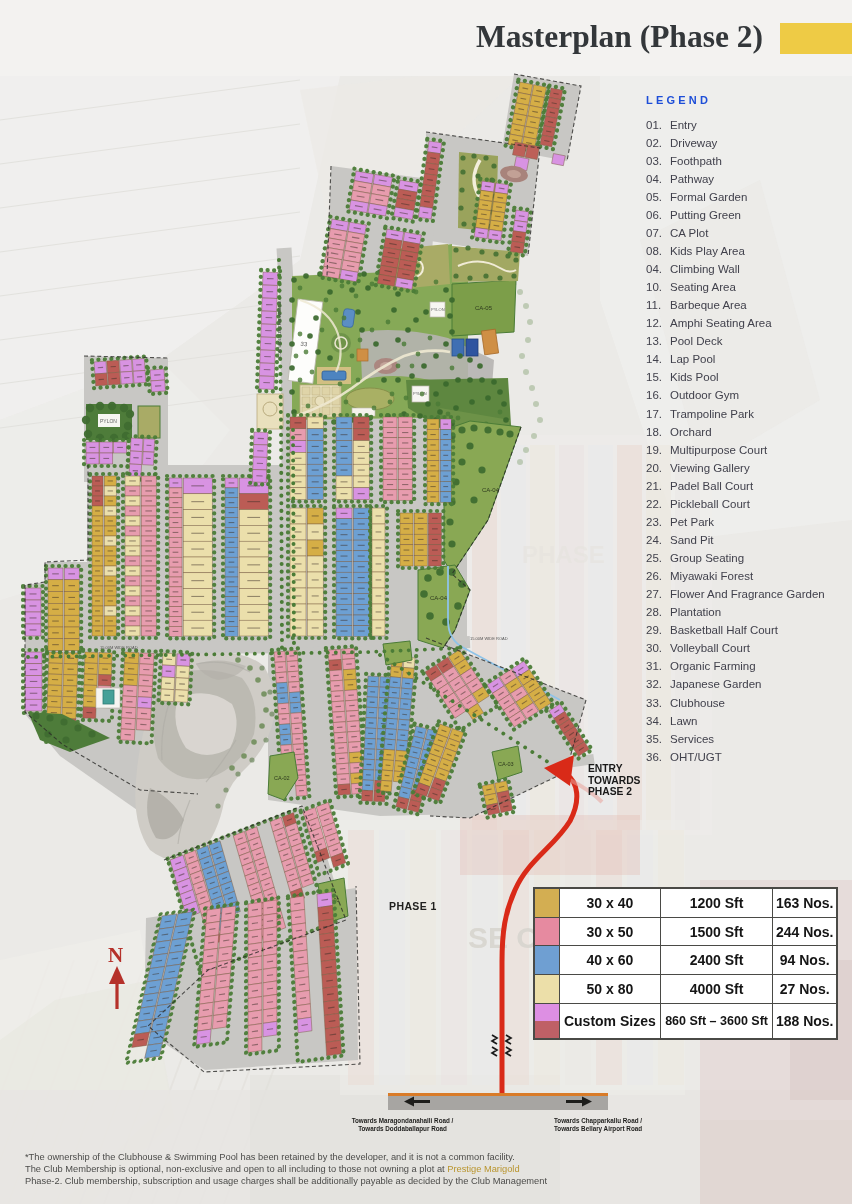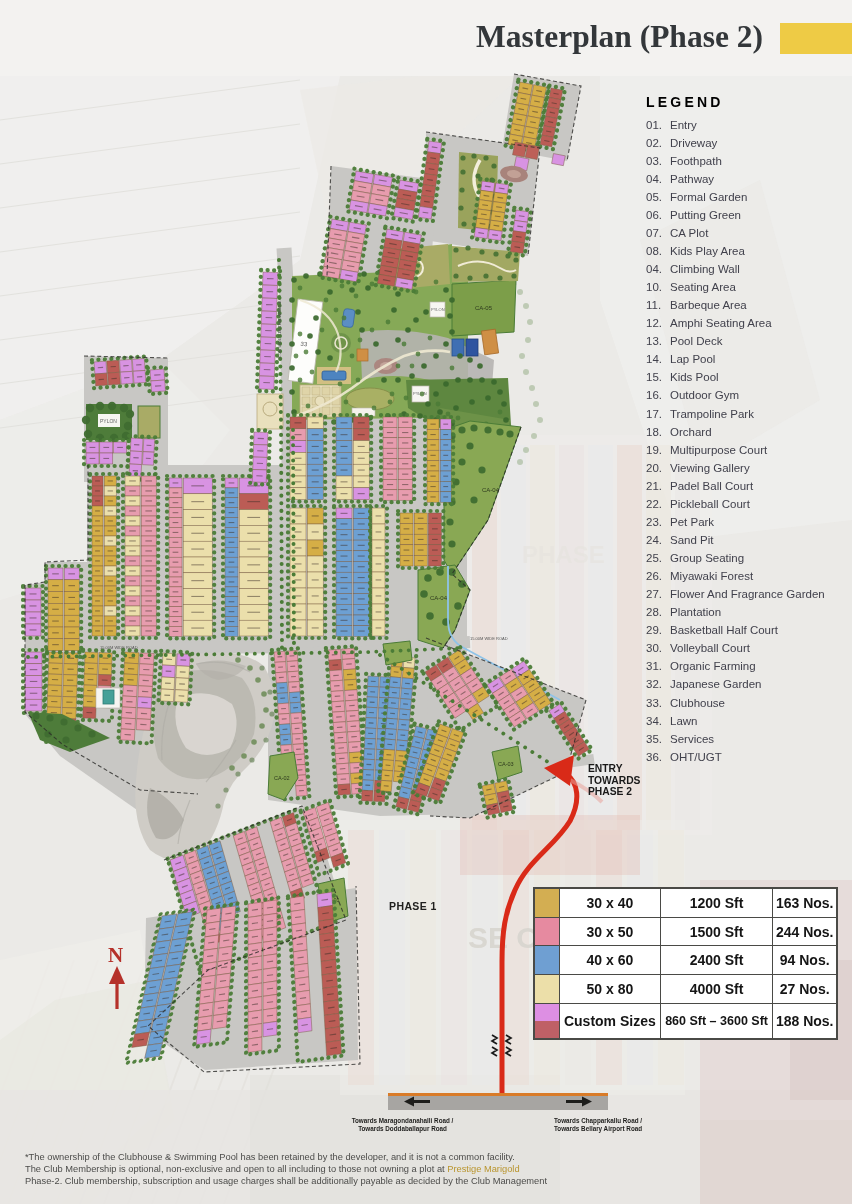--- a/index.html
+++ b/index.html
@@ -1,20 +1,20 @@
 <!DOCTYPE html>
 <html><head>
 <meta charset="utf-8">
 <style>
 html,body{margin:0;padding:0;}
 #page{position:relative;width:852px;height:1204px;overflow:hidden;background:#ebeae7;font-family:"Liberation Sans",sans-serif;}
 #map{position:absolute;left:0;top:0;}
 #title{position:absolute;left:0;top:18.5px;width:763px;text-align:right;font-family:"Liberation Serif",serif;font-weight:bold;font-size:31.5px;color:#33373a;letter-spacing:0px;}
 #goldbar{position:absolute;left:780px;top:23px;width:72px;height:31px;background:#eecb45;}
-#legendtitle{position:absolute;left:646px;top:94px;font-size:14px;font-weight:bold;color:#000000;letter-spacing:3.2px;}
+#legendtitle{position:absolute;left:646px;top:94px;font-size:11px;font-weight:bold;color:#1d4ed8;letter-spacing:3.2px;}
 #legend{position:absolute;left:646px;top:118.5px;}
 .li{height:18.07px;font-size:11.5px;color:#41414c;display:flex;align-items:flex-start;}
 .ln{width:24px;}
 .lt{white-space:nowrap;}
 #tablewrap{position:absolute;left:533px;top:887px;width:303px;border:1.6px solid #4a4a46;background:#fff;}
 table{border-collapse:collapse;width:100%;font-family:"Liberation Sans",sans-serif;}
 td,th{border:1.4px solid #4a4a46;text-align:center;font-weight:bold;color:#151515;padding:0;white-space:nowrap;}
 th{background:#e9e2bd;font-size:12px;line-height:1.15;}
 td{font-size:14px;}
 .sw{width:24px;padding:0;}

